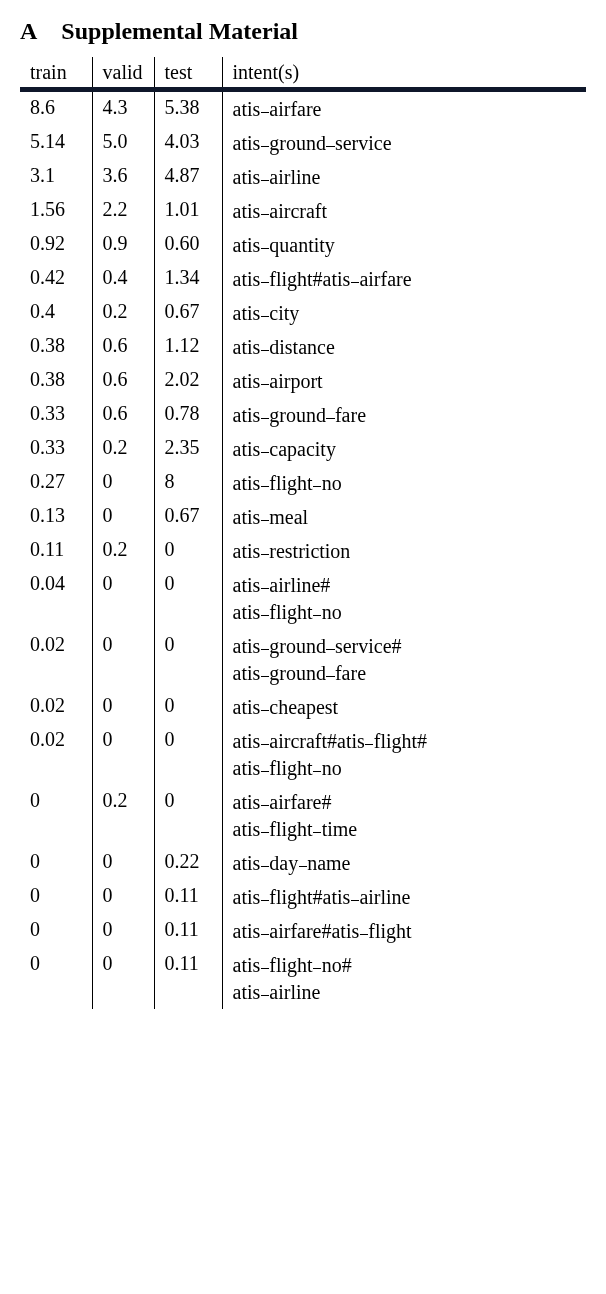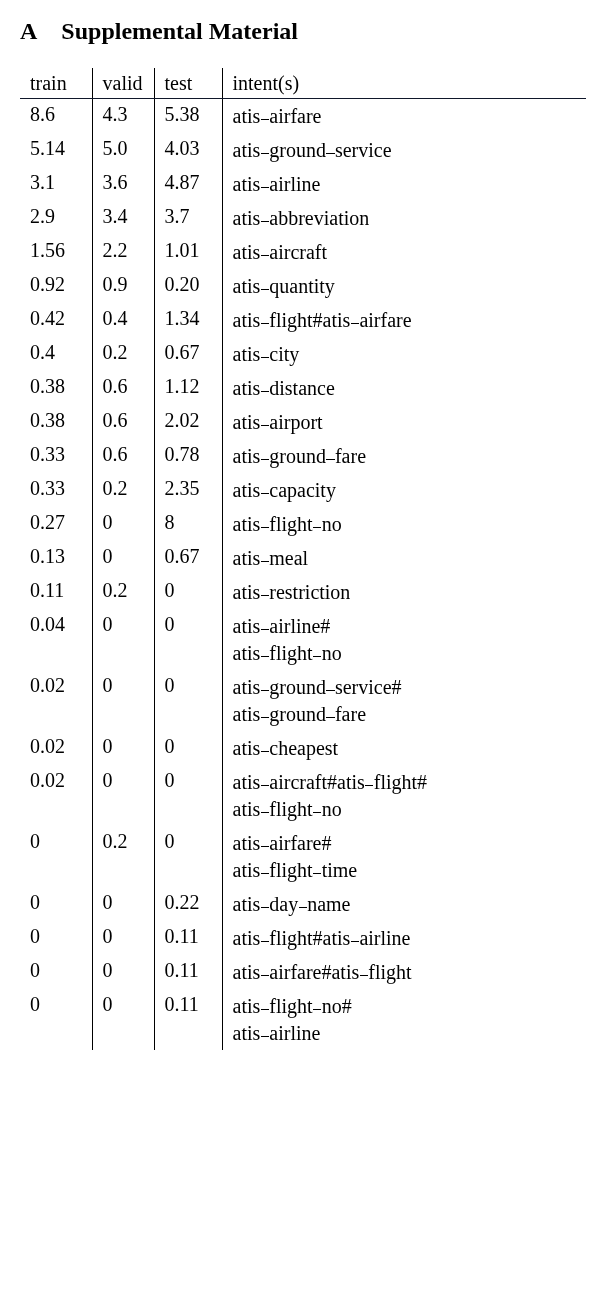--- a/index.html
+++ b/index.html
@@ -8,21 +8,21 @@
       margin: 0;
       padding: 18px 20px;
       background: #ffffff;
       color: #000000;
       width: 606px;
       box-sizing: border-box;
     }
     .heading {
       font-weight: bold;
       font-size: 24px;
-      margin-bottom: 23px;
+      margin-bottom: 12px;
     }
     .heading .sec-label {
       display: inline-block;
       margin-right: 18px;
     }
     table {
       border-collapse: collapse;
       width: 100%;
       font-size: 20px;
     }
@@ -33,21 +33,21 @@
       font-weight: normal;
     }
     th {
       font-weight: normal;
     }
     .col-train { width: 72px; }
     .col-valid { width: 62px; }
     .col-test  { width: 68px; }
     .col-intent { }
     .vline { border-left: 1px solid #000; }
-    .hline td, .hline th { border-bottom: 1px solid #0f172a; }
+    .hline td, .hline th { border-bottom: 5px solid #0f172a; }
     .intent-line { display: block; line-height: 1.35; }
     .us {
       display: inline-block;
       width: 0.45em;
       height: 1em;
       position: relative;
       vertical-align: baseline;
     }
     .us::after {
       content: "";
@@ -100,39 +100,31 @@
       </tr>
       <tr>
         <td>3.1</td>
         <td class="vline">3.6</td>
         <td class="vline">4.87</td>
         <td class="vline">
           <span class="intent-line">atis<span class="us"></span>airline</span>
         </td>
       </tr>
       <tr>
-        <td>2.9</td>
-        <td class="vline">3.4</td>
-        <td class="vline">3.7</td>
-        <td class="vline">
-          <span class="intent-line">atis<span class="us"></span>abbreviation</span>
-        </td>
-      </tr>
-      <tr>
         <td>1.56</td>
         <td class="vline">2.2</td>
         <td class="vline">1.01</td>
         <td class="vline">
           <span class="intent-line">atis<span class="us"></span>aircraft</span>
         </td>
       </tr>
       <tr>
         <td>0.92</td>
         <td class="vline">0.9</td>
-        <td class="vline">0.20</td>
+        <td class="vline">0.60</td>
         <td class="vline">
           <span class="intent-line">atis<span class="us"></span>quantity</span>
         </td>
       </tr>
       <tr>
         <td>0.42</td>
         <td class="vline">0.4</td>
         <td class="vline">1.34</td>
         <td class="vline">
           <span class="intent-line">atis<span class="us"></span>flight#atis<span class="us"></span>airfare</span>

